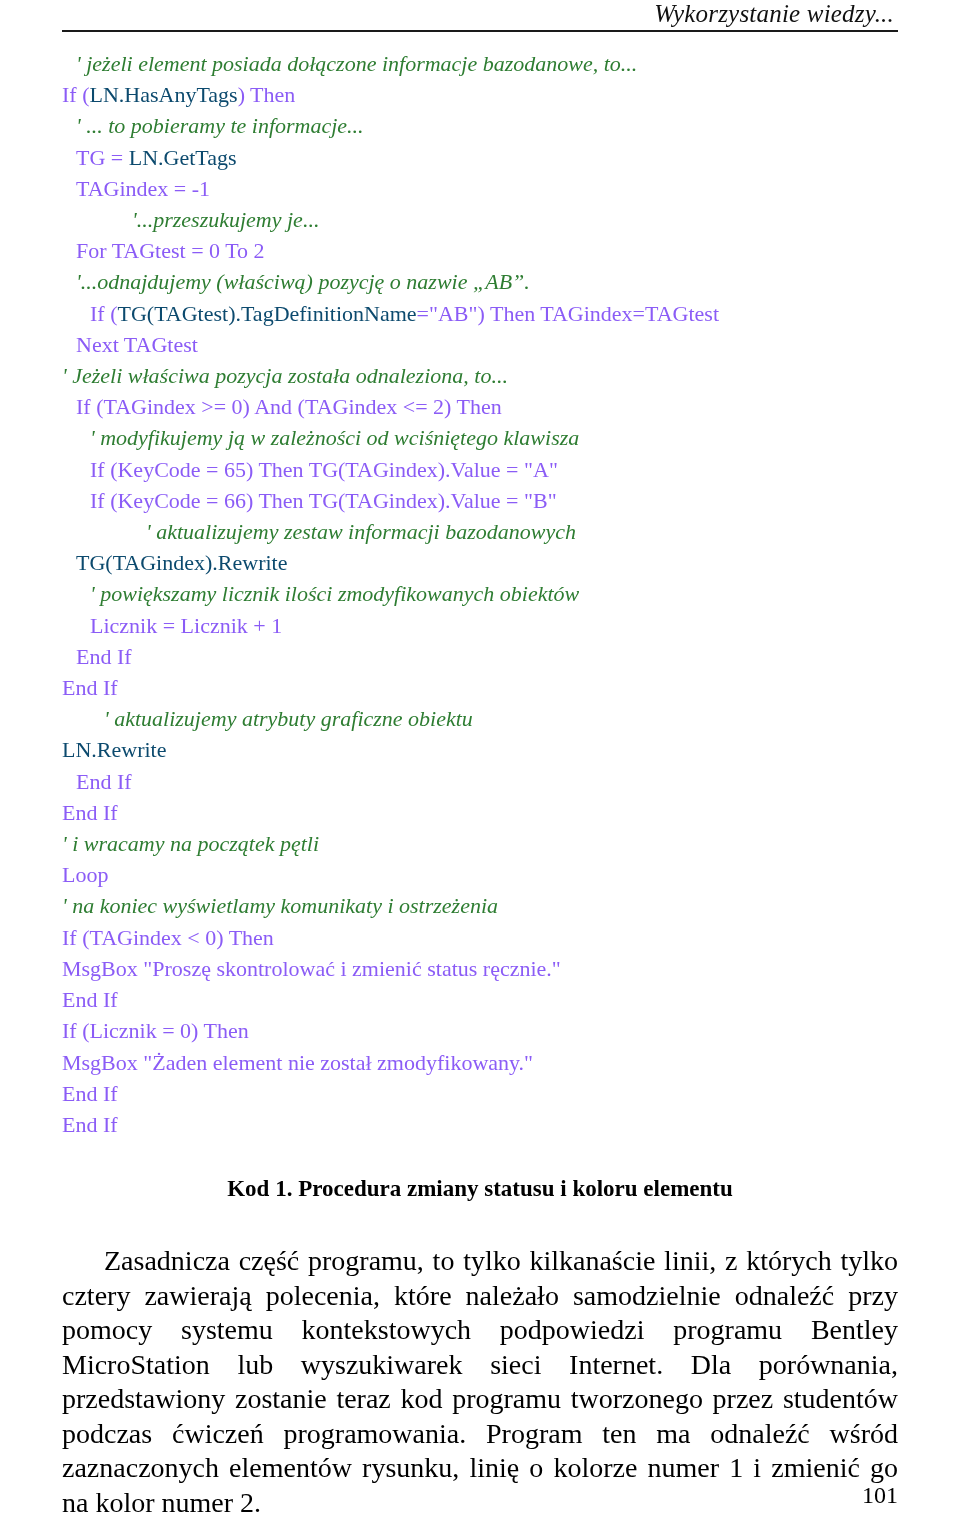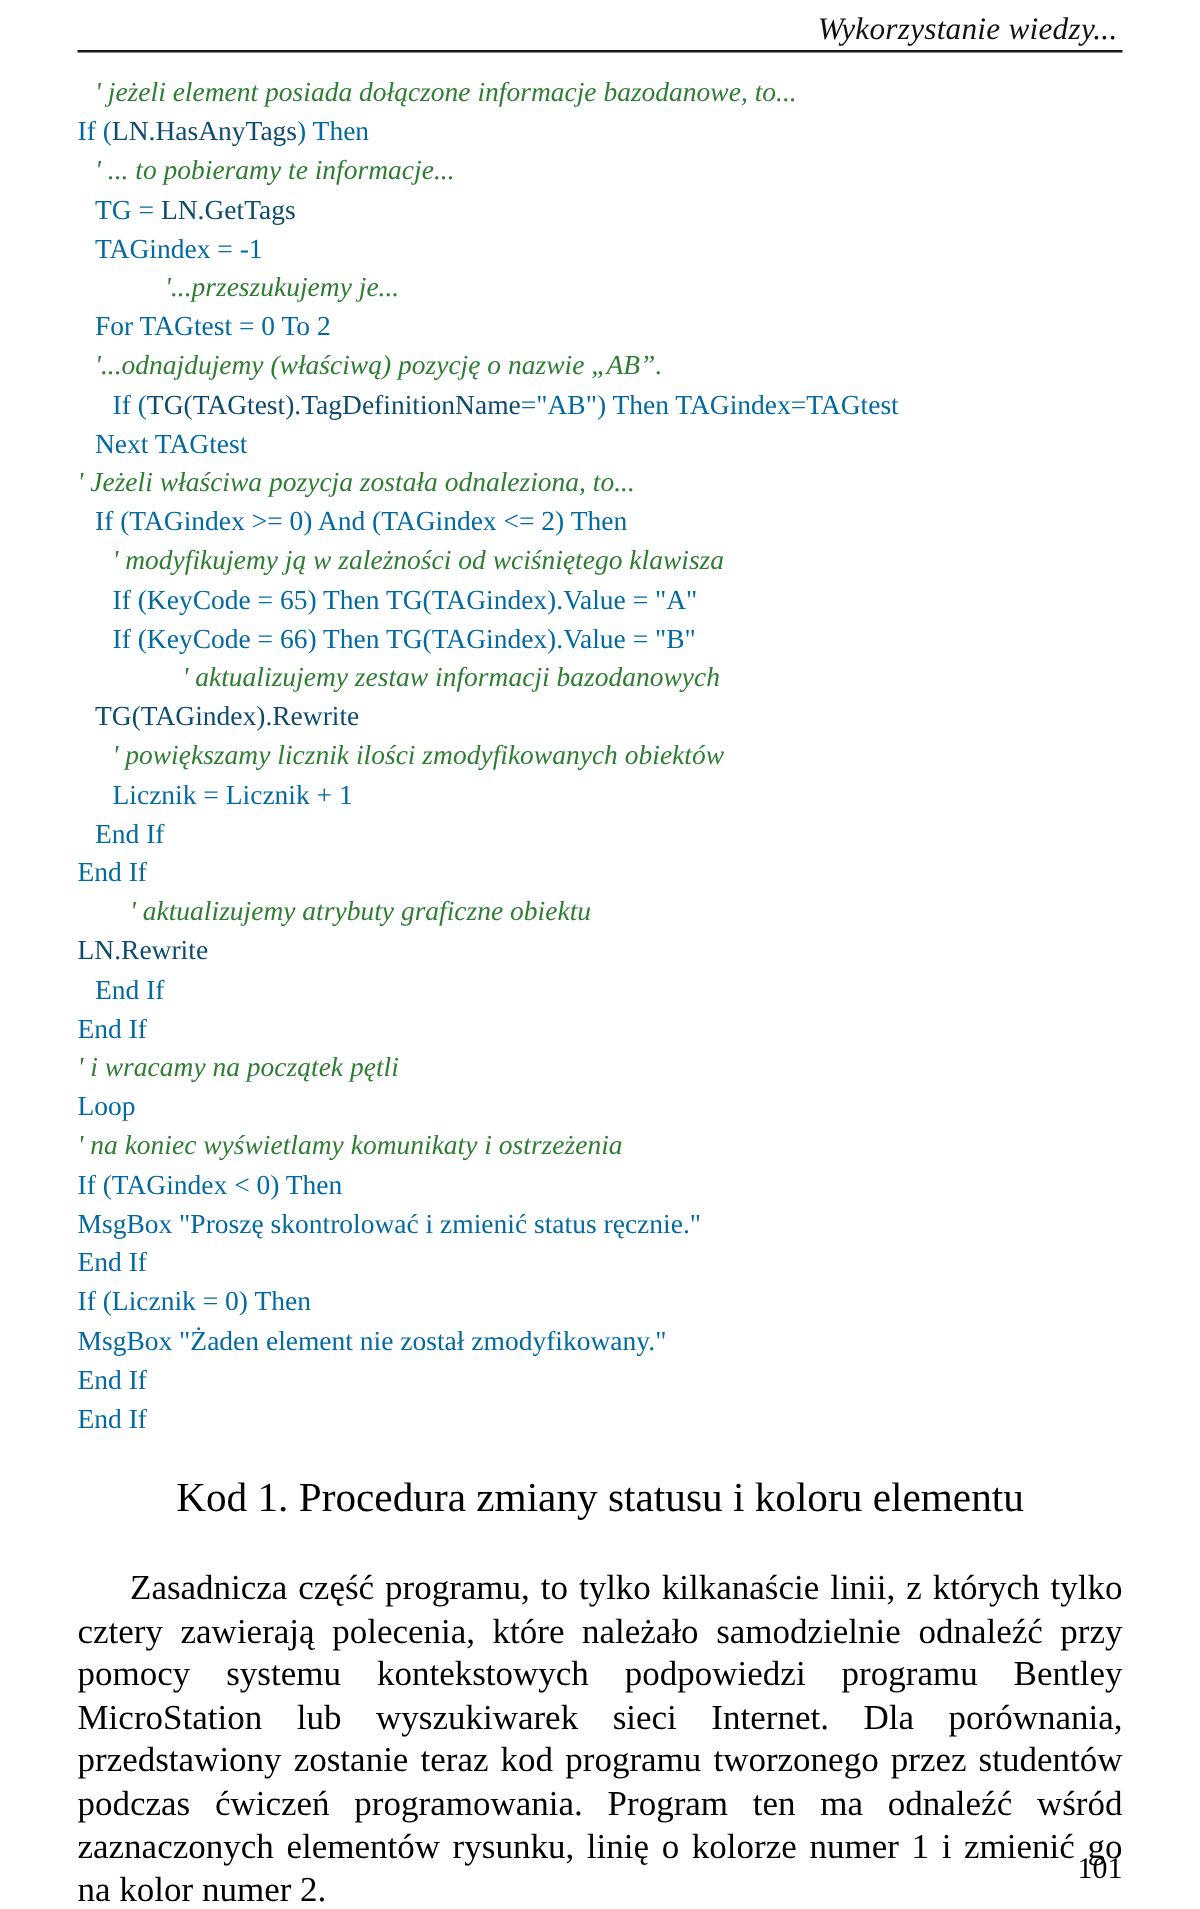--- a/index.html
+++ b/index.html
@@ -19,21 +19,21 @@
   .page {
     width: 960px;
     height: 1527px;
     box-sizing: border-box;
     padding: 0 62px 0 62px;
     position: relative;
   }
 
   
   .header {
-    padding-top: 10px;
+    padding-top: 0;
     text-align: right;
   }
   .header-title {
     font-style: italic;
     font-size: 25px;
     letter-spacing: 0.2px;
     color: #111111;
     display: inline-block;
     padding-right: 4px;
   }
@@ -48,30 +48,31 @@
   .code-listing {
     margin-top: 16px;
     font-size: 22px;
     line-height: 31.2px;
     white-space: pre;
   }
   .code-line {
     white-space: pre;
     min-height: 31.2px;
   }
-  .tok-plain   { color: #0369a1; }
+  .tok-plain   { color: #8b5cf6; }
   .tok-comment { color: #2e7d32; font-style: italic; }
   .tok-object  { color: #0c4a6e; }
 
   
   .caption {
     margin-top: 34px;
     text-align: center;
-    font-size: 33px;
+    font-size: 23px;
     line-height: 30px;
+    font-weight: bold;
   }
 
   
   .body-para {
     margin-top: 40px;
     font-size: 28px;
     line-height: 34.5px;
     text-align: justify;
     text-indent: 42px;
     hyphens: manual;

